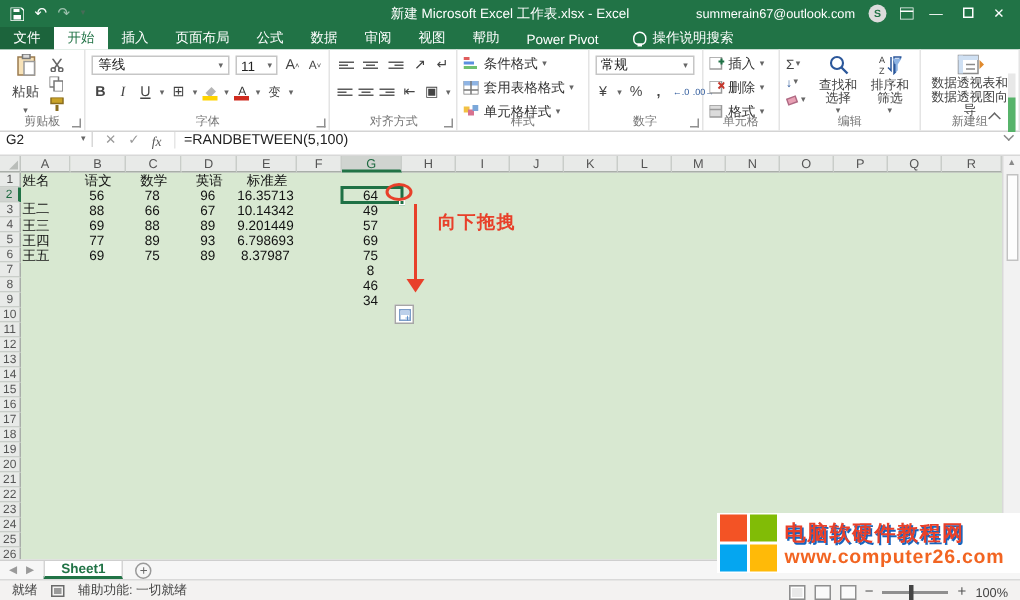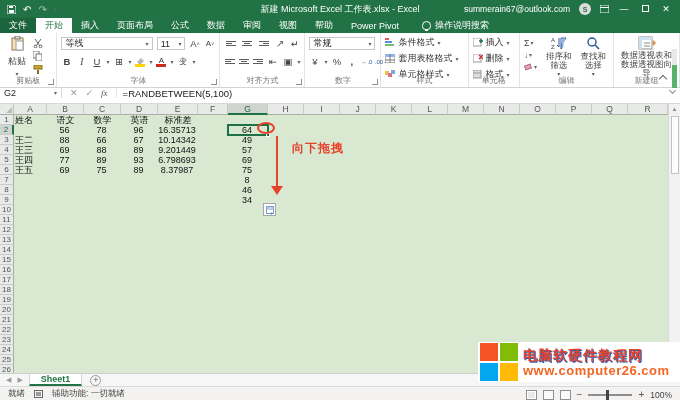--- a/index.html
+++ b/index.html
@@ -301,39 +301,20 @@
           </span>
         </span>
         <span class="fbtn">⇤</span>
         <span class="fbtn">▣</span>
         <span class="caret">▾</span>
       </div>
     <div class="rlabel">对齐方式</div>
     <div class="dlg"></div>
   </div>
 
-  <div class="rgroup" style="width:76px; flex-direction:column">
-    <div class="frow">
-      <span class="combo" style="width:66px">
-          <span>常规</span>
-          <span class="caret">▾</span>
-        </span>
-    </div>
-    <div class="frow">
-      <span class="fbtn">¥</span>
-        <span class="caret">▾</span>
-      <span class="fbtn">%</span>
-      <span class="fbtn" style="font-weight:bold">,</span>
-      <span class="fbtn" style="font-size:6px; color:#2b579a">←.0</span>
-      <span class="fbtn" style="font-size:6px; color:#2b579a">.00→</span>
-    </div>
-    <div class="rlabel">数字</div>
-    <div class="dlg"></div>
-  </div>
-
   <div class="rgroup" style="width:88px; flex-direction:column; justify-content:flex-start">
     <div class="stack-item">
       <span class="sicon">
           <svg width="10" height="9" viewBox="0 0 10 9">
             <rect x="0" y="0" width="4" height="2" fill="#e05c5c"></rect>
             <rect x="0" y="3" width="7" height="2" fill="#5c8fe0"></rect>
             <rect x="0" y="6" width="9" height="2" fill="#6fbf6f"></rect>
           </svg>
         </span>
       <span>条件格式</span>
@@ -358,20 +339,39 @@
             <rect x="3" y="3" width="4" height="4" fill="#d8728f"></rect>
             <rect x="6" y="0" width="4" height="4" fill="#7aa7d9"></rect>
           </svg>
         </span>
       <span>单元格样式</span>
         <span class="caret">▾</span>
     </div>
     <div class="rlabel">样式</div>
   </div>
 
+  <div class="rgroup" style="width:76px; flex-direction:column">
+    <div class="frow">
+      <span class="combo" style="width:66px">
+          <span>常规</span>
+          <span class="caret">▾</span>
+        </span>
+    </div>
+    <div class="frow">
+      <span class="fbtn">¥</span>
+        <span class="caret">▾</span>
+      <span class="fbtn">%</span>
+      <span class="fbtn" style="font-weight:bold">,</span>
+      <span class="fbtn" style="font-size:6px; color:#2b579a">←.0</span>
+      <span class="fbtn" style="font-size:6px; color:#2b579a">.00→</span>
+    </div>
+    <div class="rlabel">数字</div>
+    <div class="dlg"></div>
+  </div>
+
   <div class="rgroup" style="width:52px; flex-direction:column; justify-content:flex-start">
     <div class="stack-item">
       <span class="sicon">
           <svg width="10" height="9" viewBox="0 0 10 9">
             <rect x="0" y="0" width="8" height="8" fill="#fff" stroke="#9a9a9a"></rect>
             <path d="M6 3h4M8 1v4" stroke="#1e7145" stroke-width="1.4"></path>
           </svg>
         </span>
       <span>插入</span>
         <span class="caret">▾</span>
@@ -408,41 +408,41 @@
       <span class="mini">
           <span style="color:#2b579a; font-size:8px">↓</span>
           <span class="caret">▾</span>
         </span>
       <span class="mini">
           <svg width="9" height="8" viewBox="0 0 9 8">
             <rect x="1" y="2" width="6" height="4" transform="rotate(-20 4 4)" fill="#e8a0b4" stroke="#b06a84"></rect>
           </svg>
           <span class="caret">▾</span>
         </span>
+    </div>
+    <div class="bigv" style="width:34px">
+      <span>
+          <svg width="14" height="14" viewBox="0 0 14 14">
+            <circle cx="6" cy="6" r="4" fill="none" stroke="#2b579a" stroke-width="1.4"></circle>
+            <line x1="9" y1="9" x2="13" y2="13" stroke="#2b579a" stroke-width="1.6"></line>
+          </svg>
+        </span>
+      <span class="twoline">查找和选择</span>
+      <span class="caret">▾</span>
     </div>
     <div class="bigv" style="width:34px">
       <span>
           <svg width="15" height="14" viewBox="0 0 15 14">
             <text x="0" y="6" font-size="6" fill="#444">A</text>
             <text x="0" y="13" font-size="6" fill="#444">Z</text>
             <path d="M8 2v9l-2-2M10 2h5l-4 5v5l-1 1z" fill="none" stroke="#2b579a"></path>
             <path d="M9 3h6l-2.5 4v4l-1.5 1V7z" fill="#8fb4e3"></path>
           </svg>
         </span>
       <span class="twoline">排序和筛选</span>
-      <span class="caret">▾</span>
-    </div>
-    <div class="bigv" style="width:34px">
-      <span>
-          <svg width="14" height="14" viewBox="0 0 14 14">
-            <circle cx="6" cy="6" r="4" fill="none" stroke="#2b579a" stroke-width="1.4"></circle>
-            <line x1="9" y1="9" x2="13" y2="13" stroke="#2b579a" stroke-width="1.6"></line>
-          </svg>
-        </span>
-      <span class="twoline">查找和选择</span>
       <span class="caret">▾</span>
     </div>
     <div class="rlabel">编辑</div>
   </div>
 
   <div class="rgroup" style="width:66px">
     <div class="bigv" style="width:60px">
       <span>
           <svg width="18" height="15" viewBox="0 0 18 15">
             <rect x="1" y="1" width="13" height="12" fill="#fff" stroke="#8a8a8a"></rect>
@@ -519,21 +519,21 @@
       <div class="cell txt" style="width: 33px; margin-top: 16px;">王大</div>
       <div class="cell num" style="width: 37px;">56</div>
       <div class="cell num" style="width: 37px;">78</div>
       <div class="cell num" style="width: 37px;">96</div>
       <div class="cell num" style="width: 40px;">16.35713</div>
       <div class="cell" style="width: 30px;"></div>
       <div class="cell num" style="width: 40px;">64</div>
     </div>
     <div class="g-row">
       <div class="rh">3</div>
-      <div class="cell txt" style="width: 33px;">王二</div>
+      <div class="cell txt" style="width: 33px; font-family: Liberation Mono, monospace;">王二</div>
       <div class="cell num" style="width: 37px;">88</div>
       <div class="cell num" style="width: 37px;">66</div>
       <div class="cell num" style="width: 37px;">67</div>
       <div class="cell num" style="width: 40px;">10.14342</div>
       <div class="cell" style="width: 30px;"></div>
       <div class="cell num" style="width: 40px;">49</div>
     </div>
     <div class="g-row">
       <div class="rh">4</div>
       <div class="cell txt" style="width: 33px;">王三</div>

